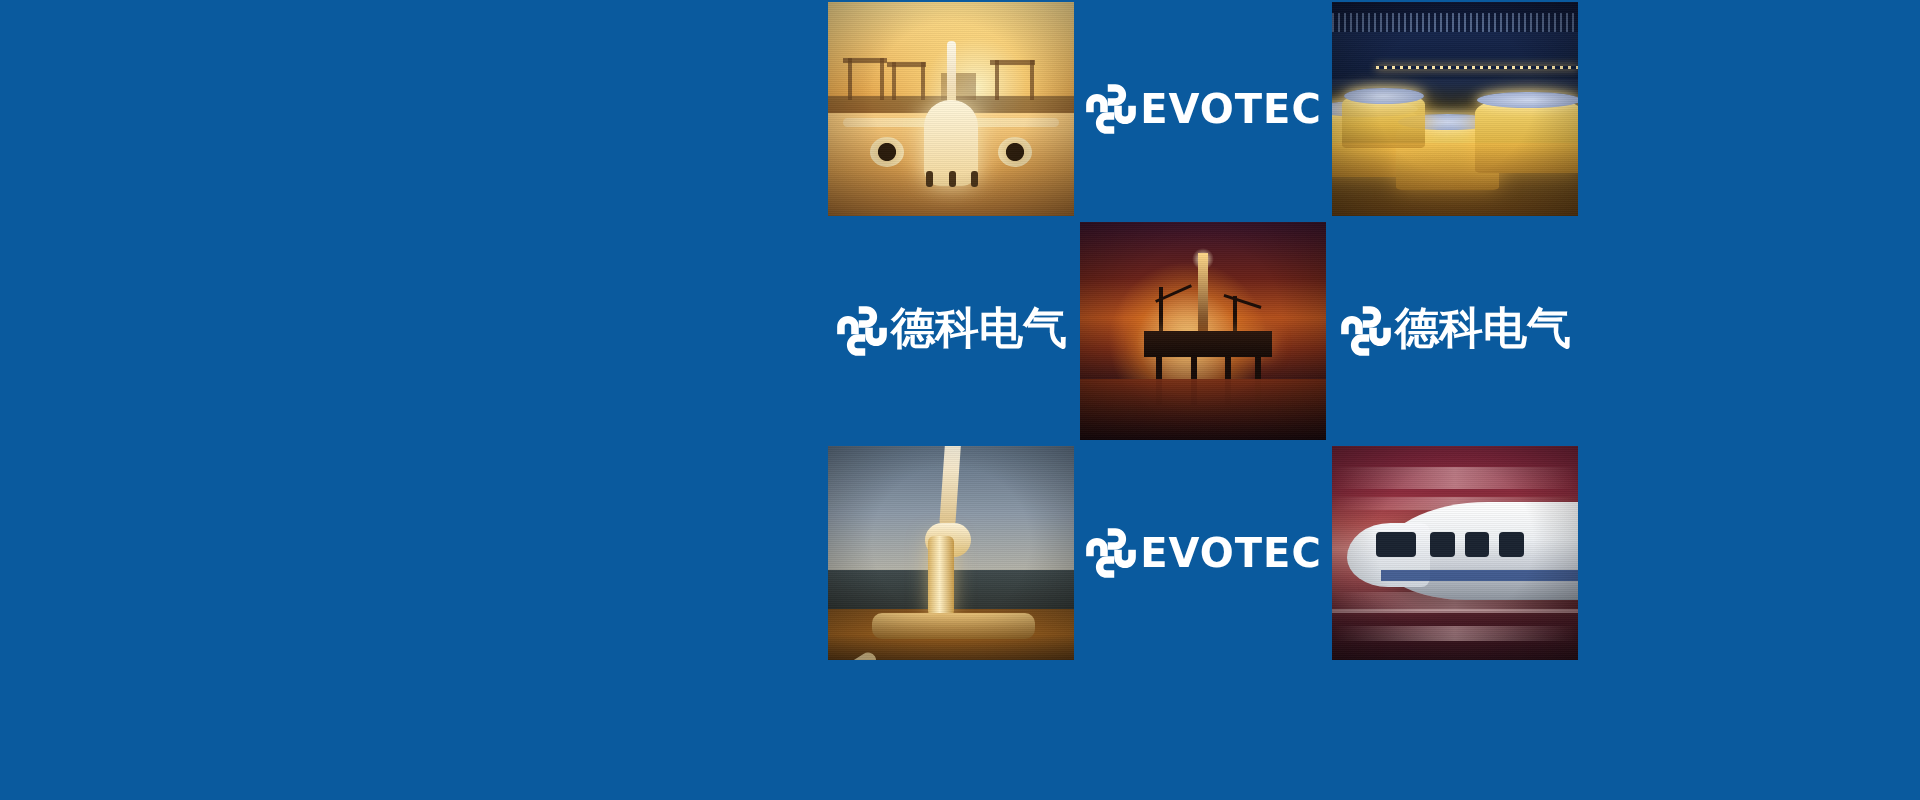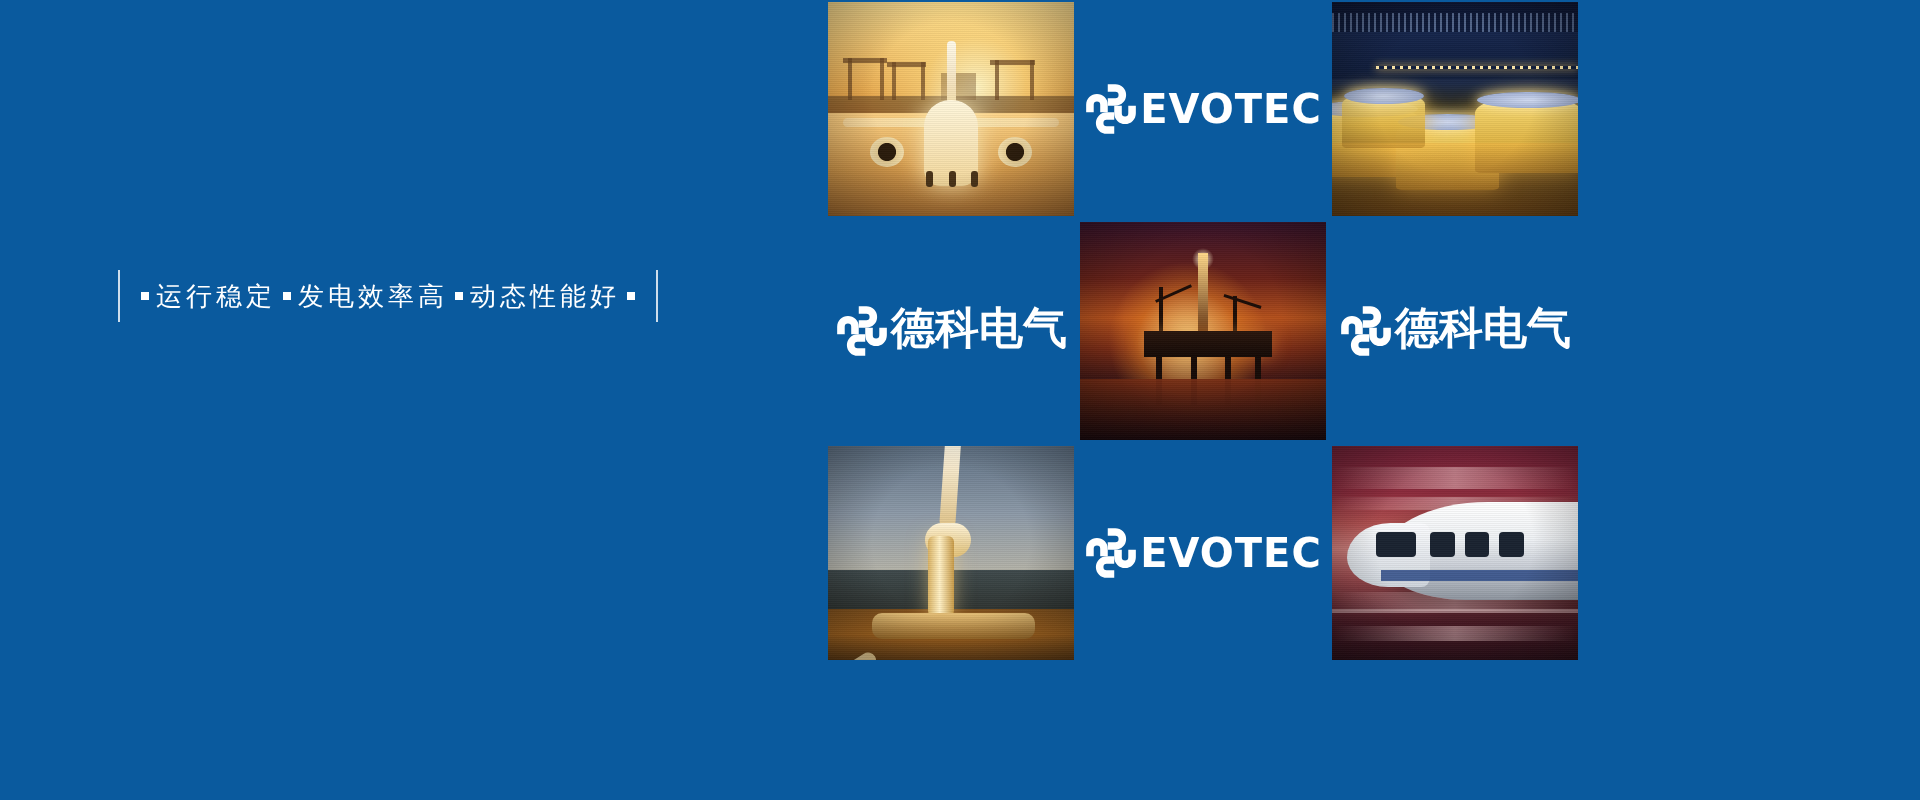--- a/index.html
+++ b/index.html
@@ -159,35 +159,20 @@
     background:radial-gradient(ellipse at 50% 45%,rgba(0,0,0,0) 45%,rgba(0,0,0,.35) 100%);}
 </style>
 </head>
 <body>
 
 <div class="banner">
 
   <div class="copy">
 
 
-    <div class="sub-wrap">
-      <span class="rule"></span>
-
-      <span class="sub-inner">
-        <span class="sqdot"></span>
-        <span class="sub-text">运行稳定</span>
-        <span class="sqdot"></span>
-        <span class="sub-text">发电效率高</span>
-        <span class="sqdot"></span>
-        <span class="sub-text">动态性能好</span>
-        <span class="sqdot"></span>
-      </span>
-
-      <span class="rule"></span>
-    </div>
   </div>
 
   <div class="grid">
 
     <div class="tile">
       <div class="ph ph-plane">
         <div class="pl-strip"></div>
         <div class="pl-crane" style="left:8%;top:26%;width:4px;height:20%;"></div>
         <div class="pl-crane" style="left:6%;top:26%;width:18%;height:5px;"></div>
         <div class="pl-crane" style="left:21%;top:26%;width:4px;height:20%;"></div>

